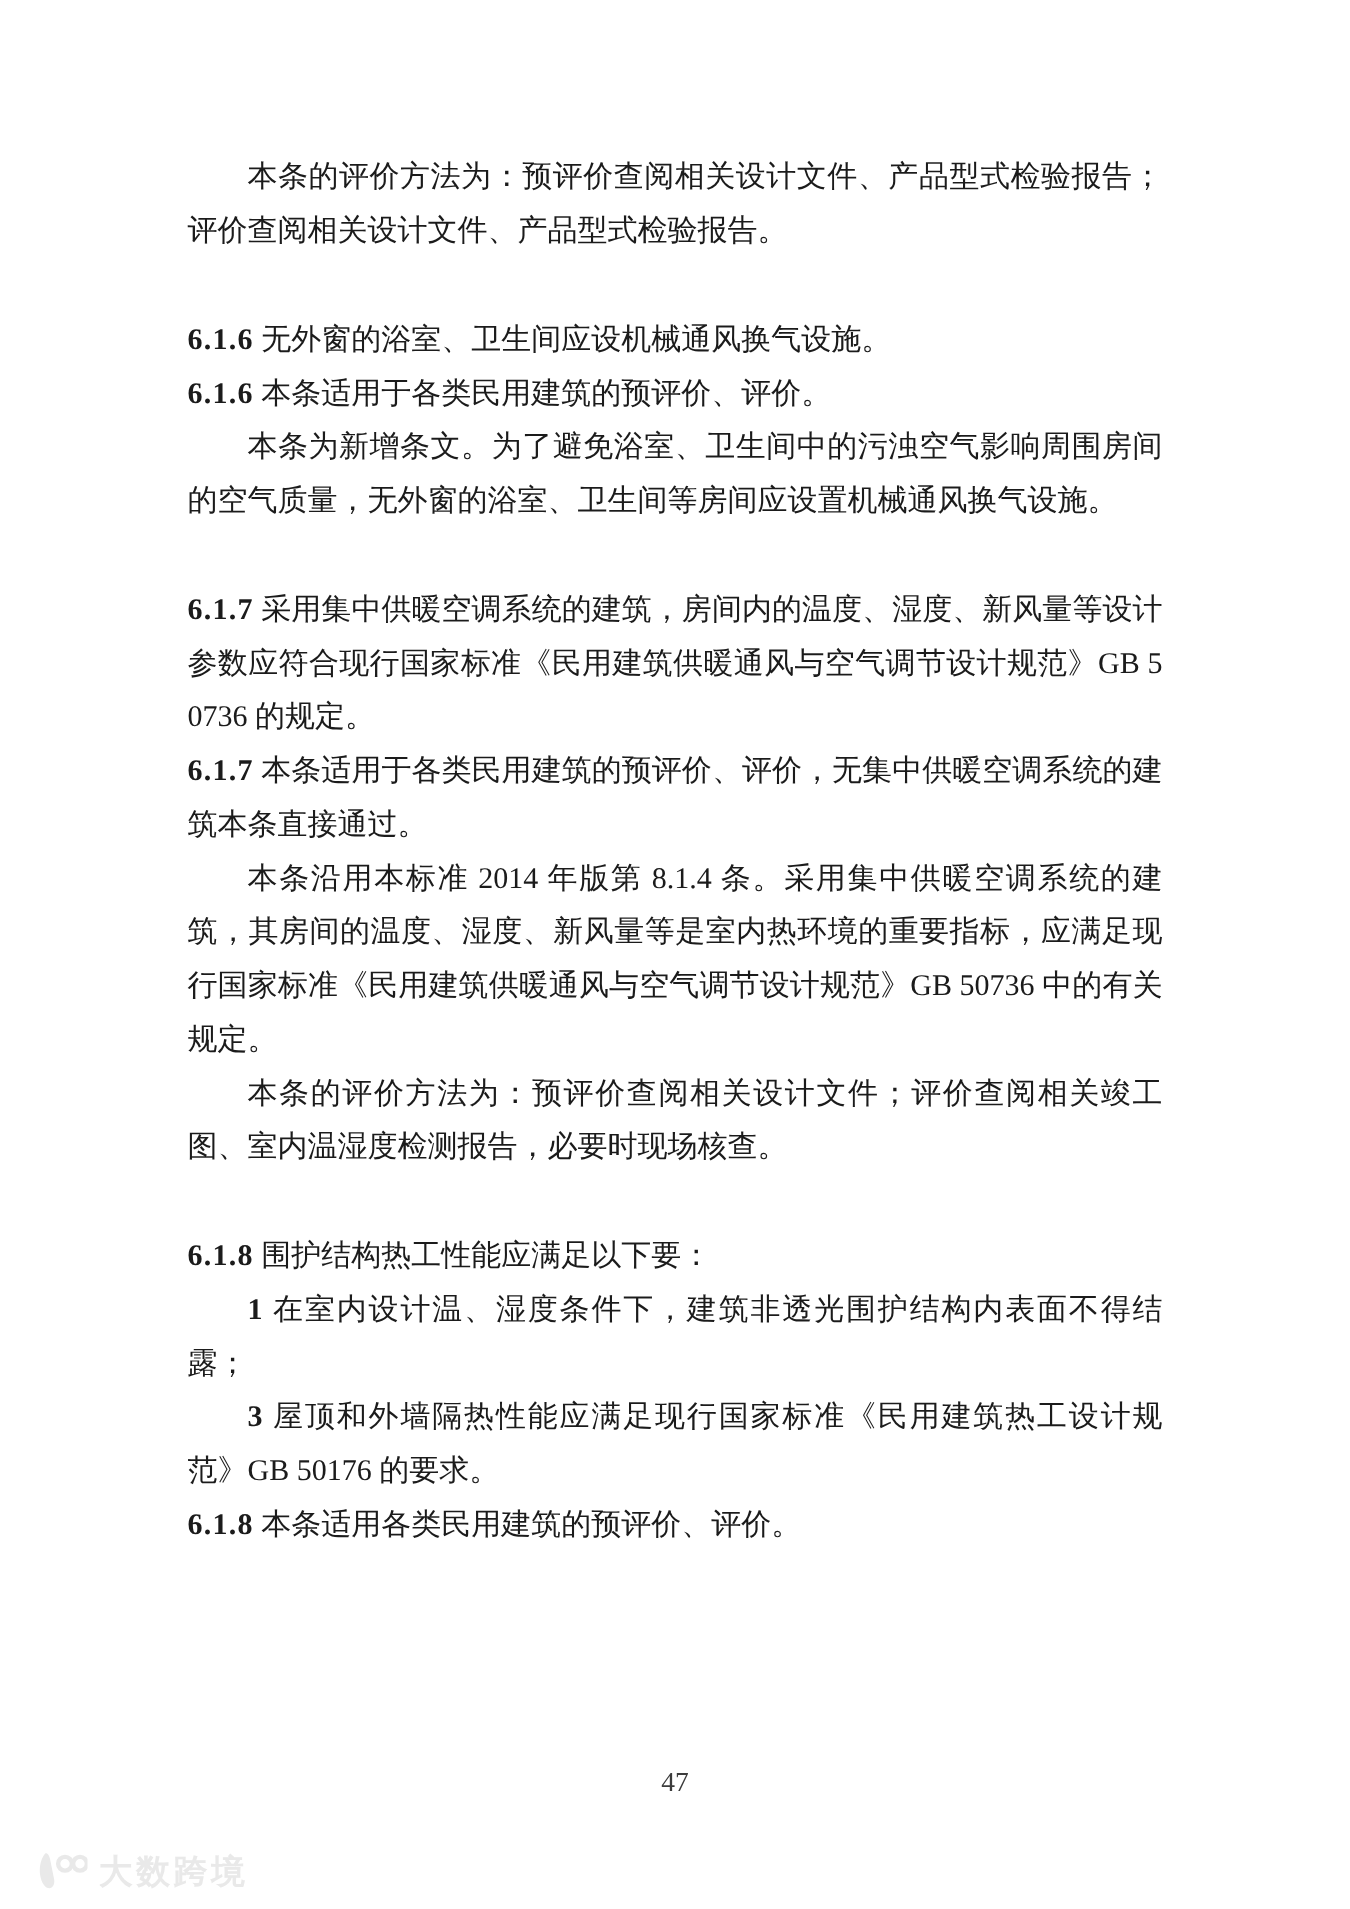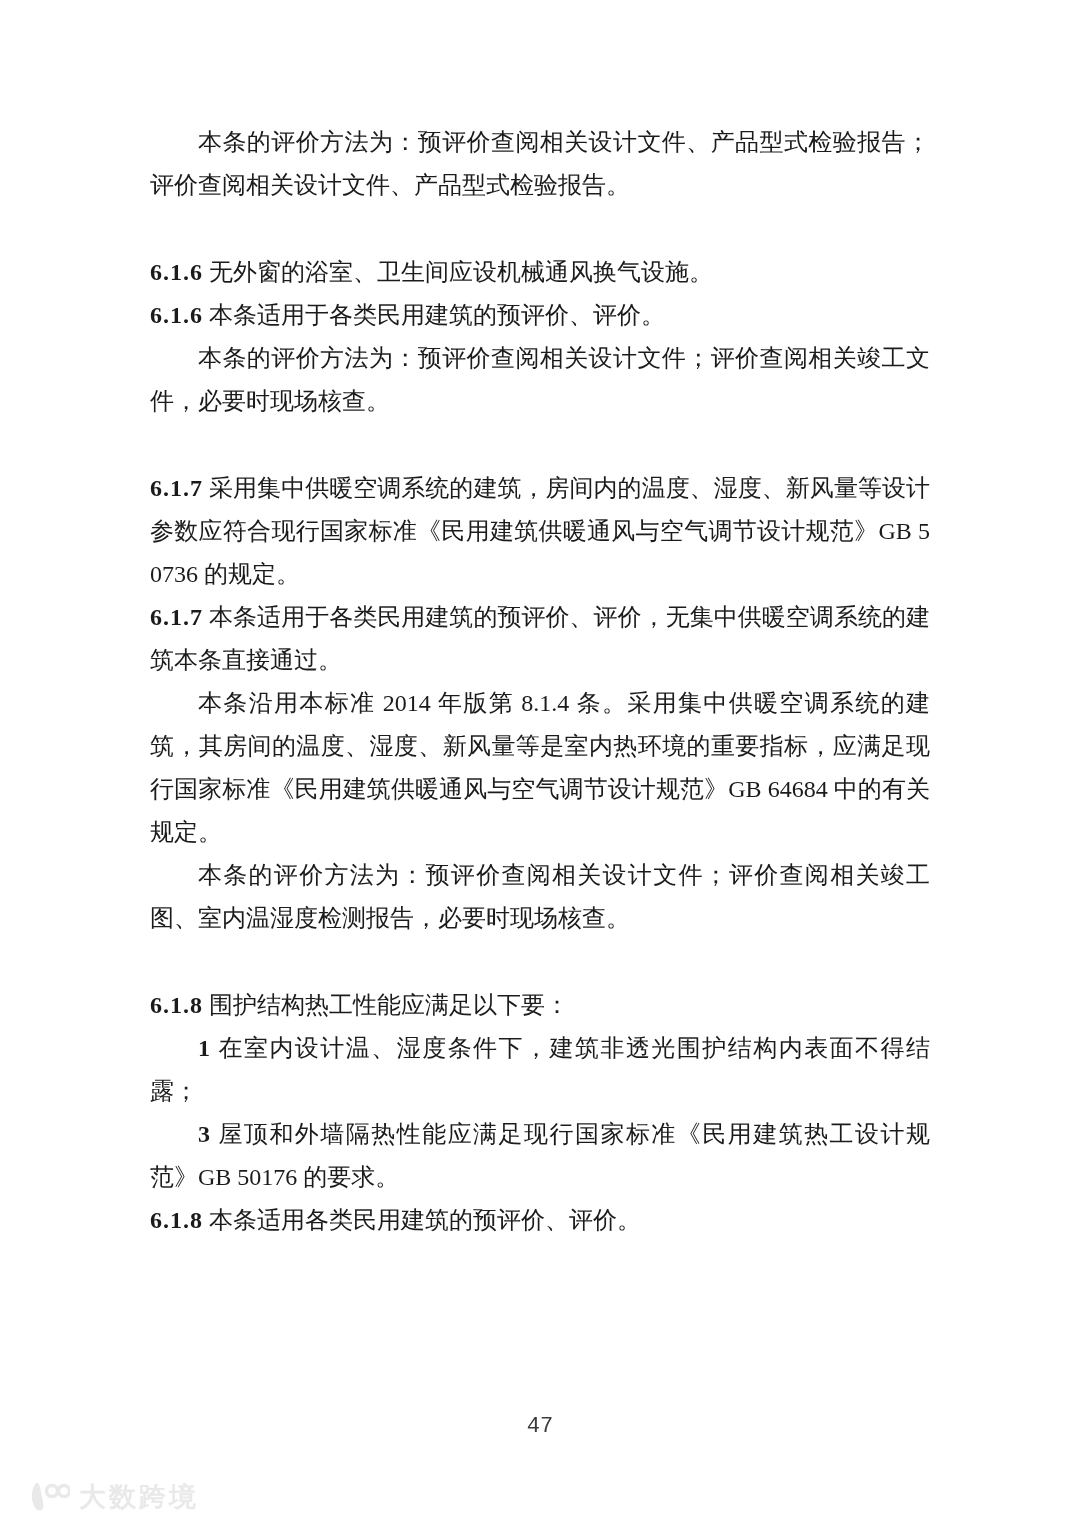--- a/index.html
+++ b/index.html
@@ -37,21 +37,21 @@
     letter-spacing: 1px;
   }
   .page-number {
     position: absolute;
     bottom: 88px;
     left: 0;
     width: 100%;
     text-align: center;
     font-size: 22px;
     color: #3c3c3c;
-    font-family: Liberation Mono, monospace;
+    font-family: Liberation Serif, serif;
   }
   .watermark {
     position: absolute;
     left: 28px;
     bottom: 12px;
     display: flex;
     align-items: center;
     gap: 9px;
     color: var(--watermark);
     font-family: "Liberation Sans", "DejaVu Sans", sans-serif;
@@ -64,24 +64,24 @@
 </style>
 </head>
 <body>
 
 <div class="page">
 
   <main class="content" id="doc-body">
       <p class="para body indent">本条的评价方法为：预评价查阅相关设计文件、产品型式检验报告；评价查阅相关设计文件、产品型式检验报告。</p>
       <p class="para clause gap"><span class="num">6.1.6</span> 无外窗的浴室、卫生间应设机械通风换气设施。</p>
       <p class="para note"><span class="num">6.1.6</span> 本条适用于各类民用建筑的预评价、评价。</p>
-      <p class="para body indent">本条的评价方法为：预评价查阅相关设计文件；评价查阅相关竣工文件，必要时现场核查。</p>
+      <p class="para body indent">本条为新增条文。为了避免浴室、卫生间中的污浊空气影响周围房间的空气质量，无外窗的浴室、卫生间等房间应设置机械通风换气设施。</p>
       <p class="para clause gap"><span class="num">6.1.7</span> 采用集中供暖空调系统的建筑，房间内的温度、湿度、新风量等设计参数应符合现行国家标准《民用建筑供暖通风与空气调节设计规范》GB 50736 的规定。</p>
       <p class="para note"><span class="num">6.1.7</span> 本条适用于各类民用建筑的预评价、评价，无集中供暖空调系统的建筑本条直接通过。</p>
-      <p class="para body indent">本条沿用本标准 2014 年版第 8.1.4 条。采用集中供暖空调系统的建筑，其房间的温度、湿度、新风量等是室内热环境的重要指标，应满足现行国家标准《民用建筑供暖通风与空气调节设计规范》GB 64684 中的有关规定。</p>
+      <p class="para body indent">本条沿用本标准 2014 年版第 8.1.4 条。采用集中供暖空调系统的建筑，其房间的温度、湿度、新风量等是室内热环境的重要指标，应满足现行国家标准《民用建筑供暖通风与空气调节设计规范》GB 50736 中的有关规定。</p>
       <p class="para body indent">本条的评价方法为：预评价查阅相关设计文件；评价查阅相关竣工图、室内温湿度检测报告，必要时现场核查。</p>
       <p class="para clause gap"><span class="num">6.1.8</span> 围护结构热工性能应满足以下要：</p>
       <p class="para item indent"><span class="num">1</span> 在室内设计温、湿度条件下，建筑非透光围护结构内表面不得结露；</p>
       <p class="para item indent"><span class="num">3</span> 屋顶和外墙隔热性能应满足现行国家标准《民用建筑热工设计规范》GB 50176 的要求。</p>
       <p class="para note"><span class="num">6.1.8</span> 本条适用各类民用建筑的预评价、评价。</p>
     </main>
 
   <div class="page-number">47</div>
 
   <div class="watermark">

